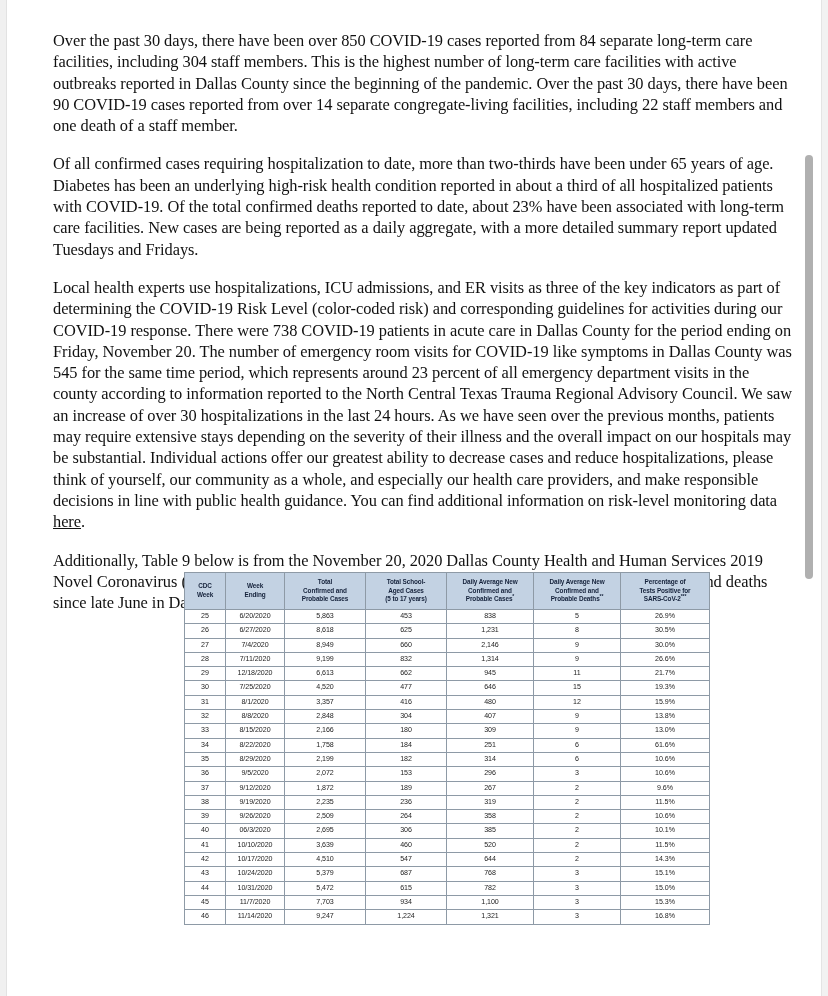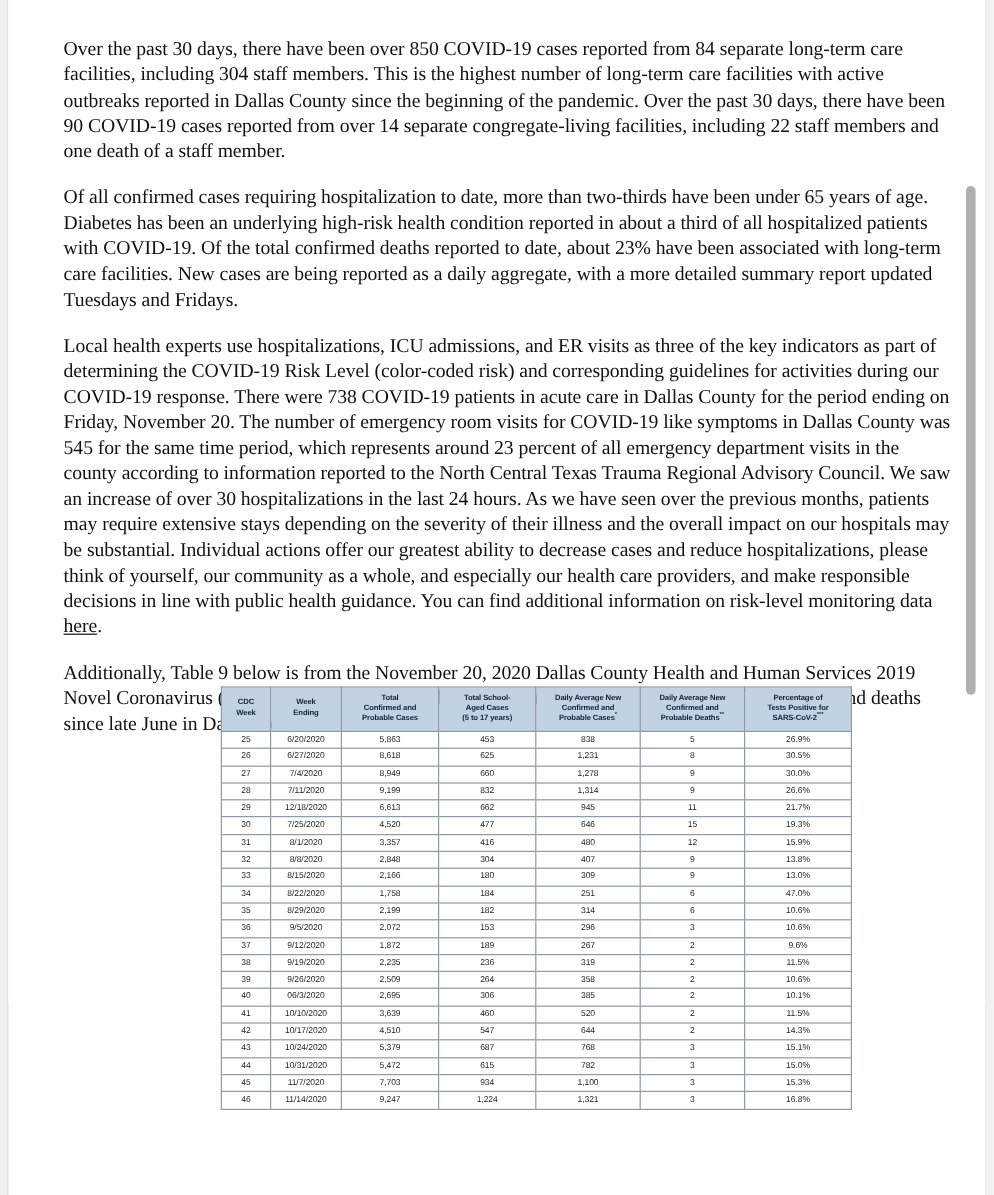--- a/index.html
+++ b/index.html
@@ -232,21 +232,21 @@
             <td class="c-school">625</td>
             <td class="c-dcases">1,231</td>
             <td class="c-ddeath">8</td>
             <td class="c-pct">30.5%</td>
           </tr>
           <tr>
             <td class="c-week">27</td>
             <td class="c-ending">7/4/2020</td>
             <td class="c-total">8,949</td>
             <td class="c-school">660</td>
-            <td class="c-dcases">1,278</td>
+            <td class="c-dcases">2,146</td>
             <td class="c-ddeath">9</td>
             <td class="c-pct">30.0%</td>
           </tr>
           <tr>
             <td class="c-week">28</td>
             <td class="c-ending">7/11/2020</td>
             <td class="c-total">9,199</td>
             <td class="c-school">832</td>
             <td class="c-dcases">1,314</td>
             <td class="c-ddeath">9</td>
@@ -297,21 +297,21 @@
             <td class="c-ddeath">9</td>
             <td class="c-pct">13.0%</td>
           </tr>
           <tr>
             <td class="c-week">34</td>
             <td class="c-ending">8/22/2020</td>
             <td class="c-total">1,758</td>
             <td class="c-school">184</td>
             <td class="c-dcases">251</td>
             <td class="c-ddeath">6</td>
-            <td class="c-pct">47.0%</td>
+            <td class="c-pct">61.6%</td>
           </tr>
           <tr>
             <td class="c-week">35</td>
             <td class="c-ending">8/29/2020</td>
             <td class="c-total">2,199</td>
             <td class="c-school">182</td>
             <td class="c-dcases">314</td>
             <td class="c-ddeath">6</td>
             <td class="c-pct">10.6%</td>
           </tr>

